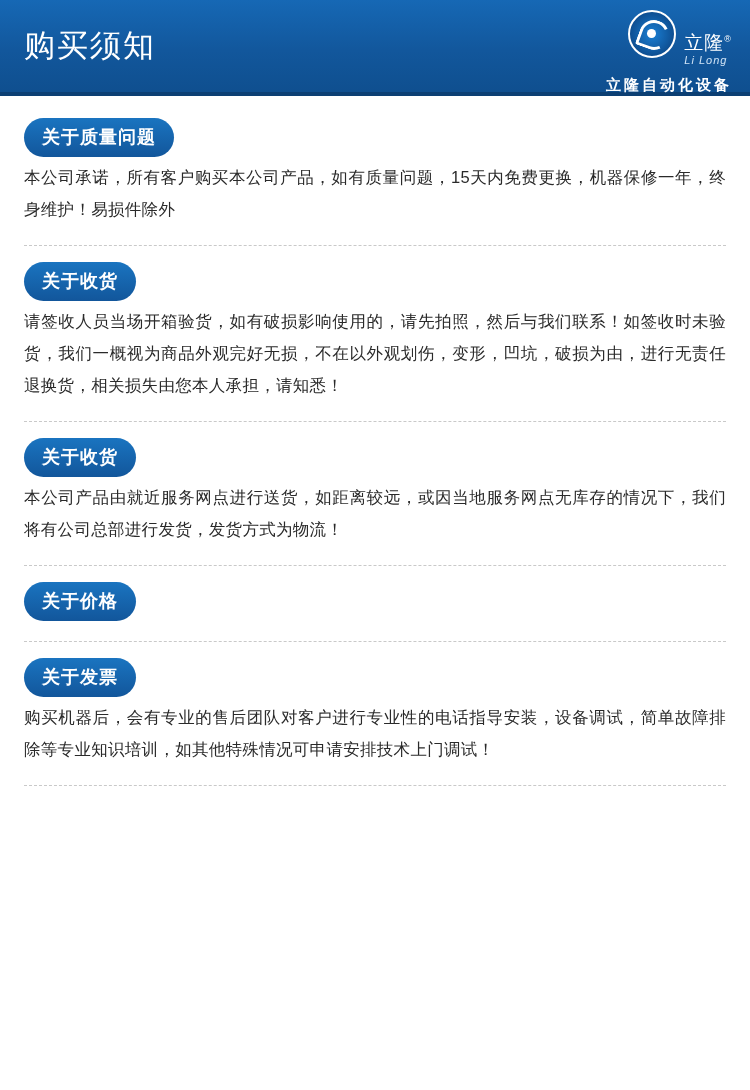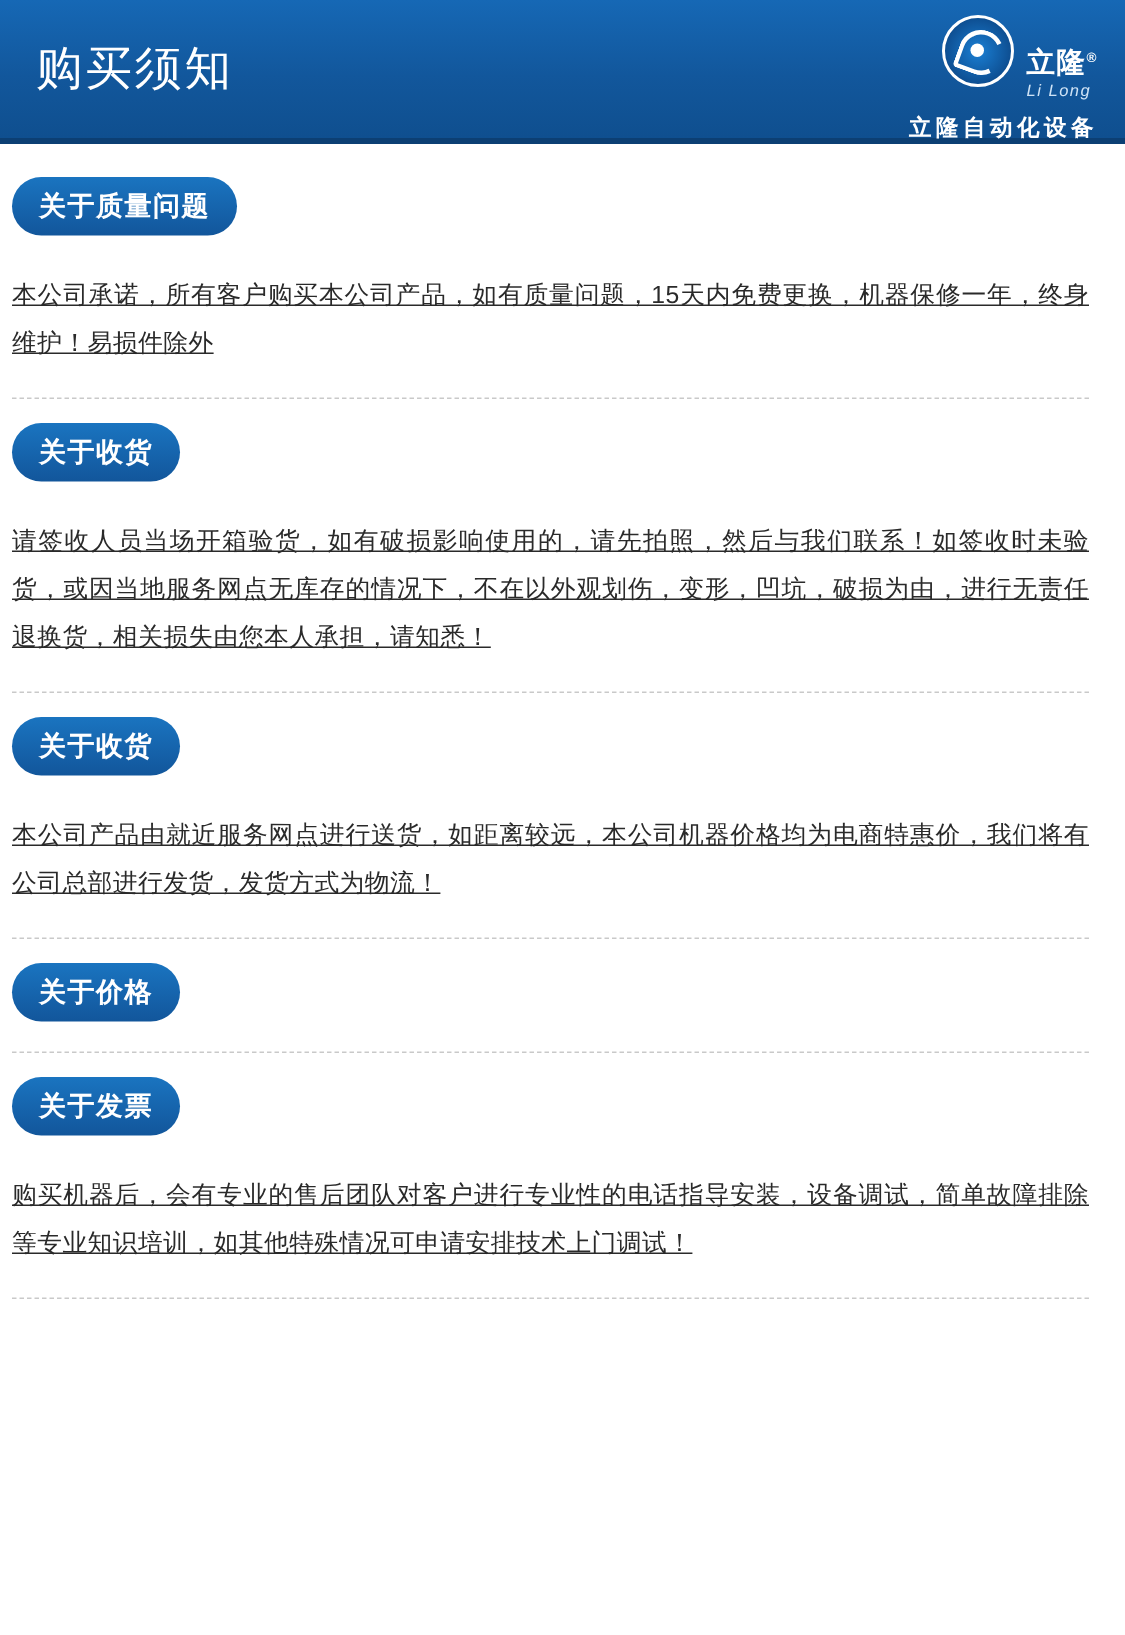--- a/index.html
+++ b/index.html
@@ -82,21 +82,21 @@
     left: 17px;
     top: 17px;
     width: 9px;
     height: 9px;
     background: #ffffff;
     border-radius: 50%;
   }
   .logo-text-cn {
     color: #ffffff;
     font-size: 19px;
-    font-weight: bold;
+    font-weight: normal;
     letter-spacing: 1px;
     line-height: 20px;
     margin-top: 28px;
   }
   .logo-text-en {
     color: #cfe3f6;
     font-size: 11px;
     font-style: italic;
     line-height: 14px;
     letter-spacing: 1px;
@@ -110,46 +110,45 @@
     text-align: right;
     color: #ffffff;
     font-size: 15px;
     letter-spacing: 3px;
     margin-top: 20px;
     font-weight: bold;
   }
 
   
   .content {
-    padding: 22px 24px 0 8px;
+    padding: 22px 24px 0 24px;
     box-sizing: border-box;
   }
 
   .section {
     padding-bottom: 14px;
   }
   .pill {
     display: inline-block;
     background: linear-gradient(180deg, #1a74c0 0%, #12569b 100%);
     color: #ffffff;
     font-size: 18px;
     font-weight: bold;
     letter-spacing: 1px;
     padding: 9px 18px 10px 18px;
     border-radius: 22px;
     line-height: 20px;
   }
   .body-text {
-    margin-top: 24px;
+    margin-top: 4px;
     font-size: 16.5px;
     color: #2a2a2a;
     line-height: 32px;
     letter-spacing: 0.3px;
     text-align: justify;
-    text-decoration: underline;
   }
   .divider {
     height: 0;
     border-top: 1px dashed #c9c9c9;
     margin: 6px 0 16px 0;
   }
 </style>
 </head>
 <body>
 
@@ -175,27 +174,27 @@
   <div class="content">
 
     <div class="section">
       <div class="pill">关于质量问题</div>
       <div class="body-text">本公司承诺，所有客户购买本公司产品，如有质量问题，15天内免费更换，机器保修一年，终身维护！易损件除外</div>
     </div>
     <div class="divider"></div>
 
     <div class="section">
       <div class="pill">关于收货</div>
-      <div class="body-text">请签收人员当场开箱验货，如有破损影响使用的，请先拍照，然后与我们联系！如签收时未验货，或因当地服务网点无库存的情况下，不在以外观划伤，变形，凹坑，破损为由，进行无责任退换货，相关损失由您本人承担，请知悉！</div>
+      <div class="body-text">请签收人员当场开箱验货，如有破损影响使用的，请先拍照，然后与我们联系！如签收时未验货，我们一概视为商品外观完好无损，不在以外观划伤，变形，凹坑，破损为由，进行无责任退换货，相关损失由您本人承担，请知悉！</div>
     </div>
     <div class="divider"></div>
 
     <div class="section">
       <div class="pill">关于收货</div>
-      <div class="body-text">本公司产品由就近服务网点进行送货，如距离较远，本公司机器价格均为电商特惠价，我们将有公司总部进行发货，发货方式为物流！</div>
+      <div class="body-text">本公司产品由就近服务网点进行送货，如距离较远，或因当地服务网点无库存的情况下，我们将有公司总部进行发货，发货方式为物流！</div>
     </div>
     <div class="divider"></div>
 
     <div class="section">
       <div class="pill">关于价格</div>
     </div>
     <div class="divider"></div>
 
     <div class="section">
       <div class="pill">关于发票</div>

